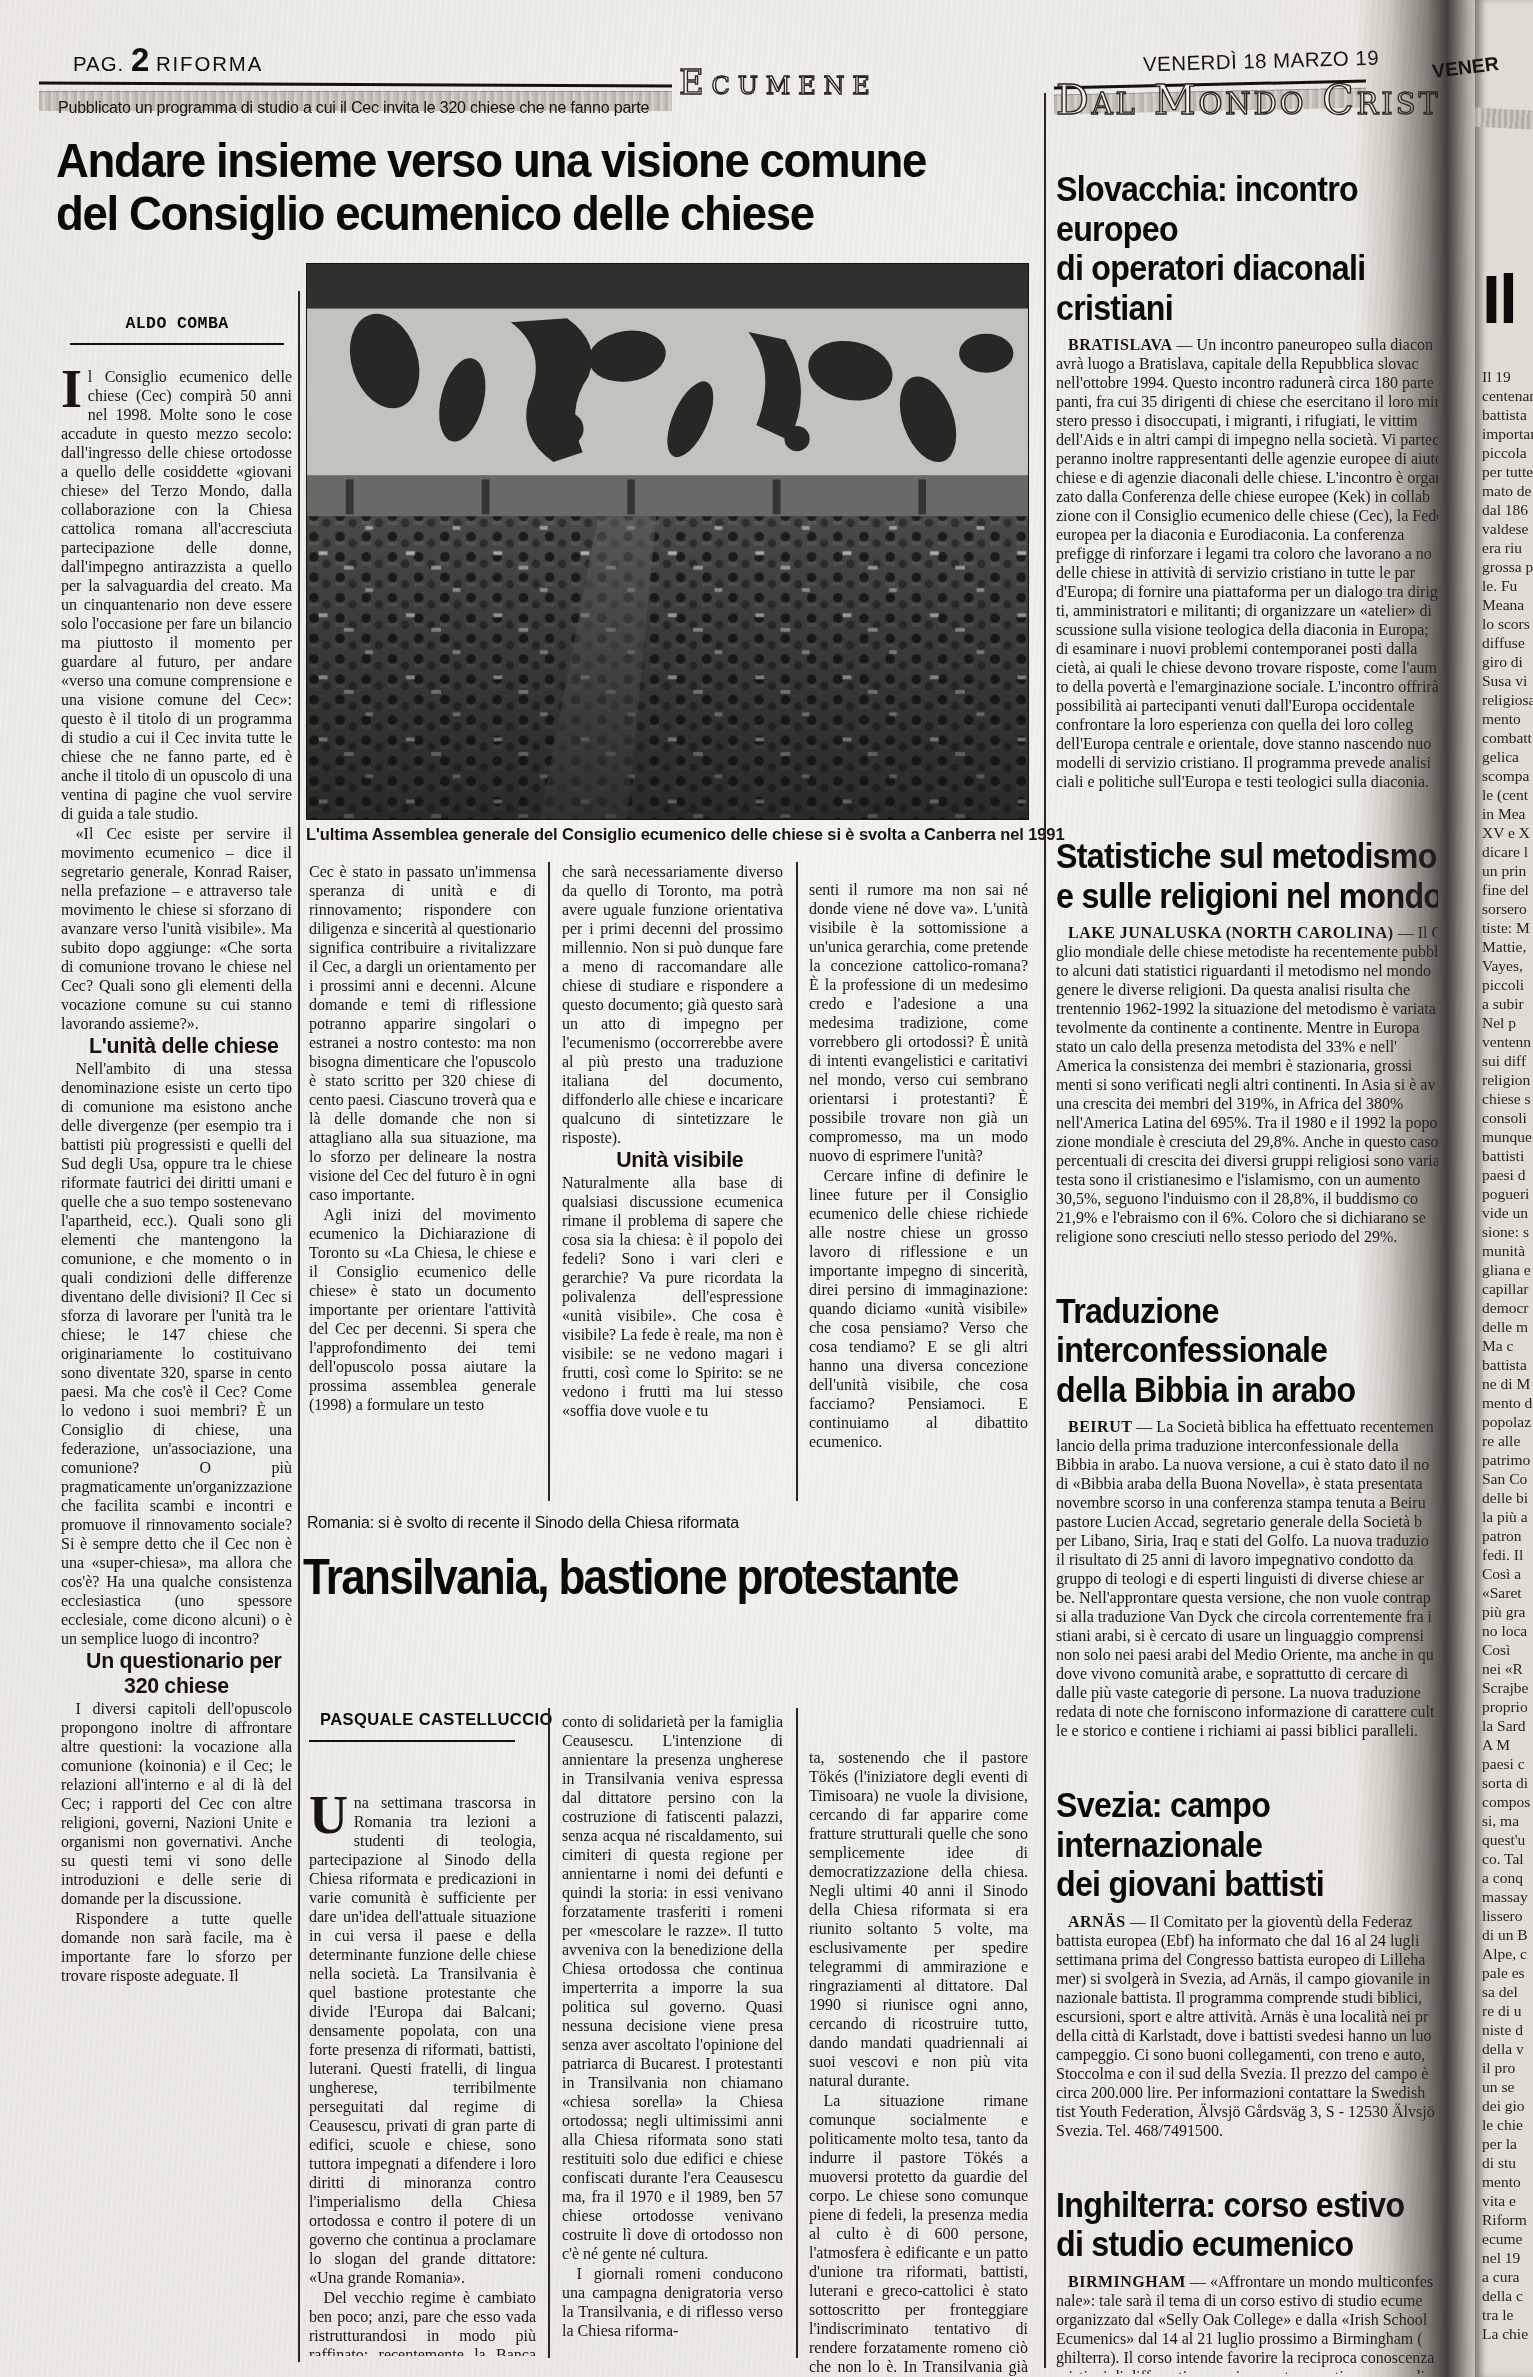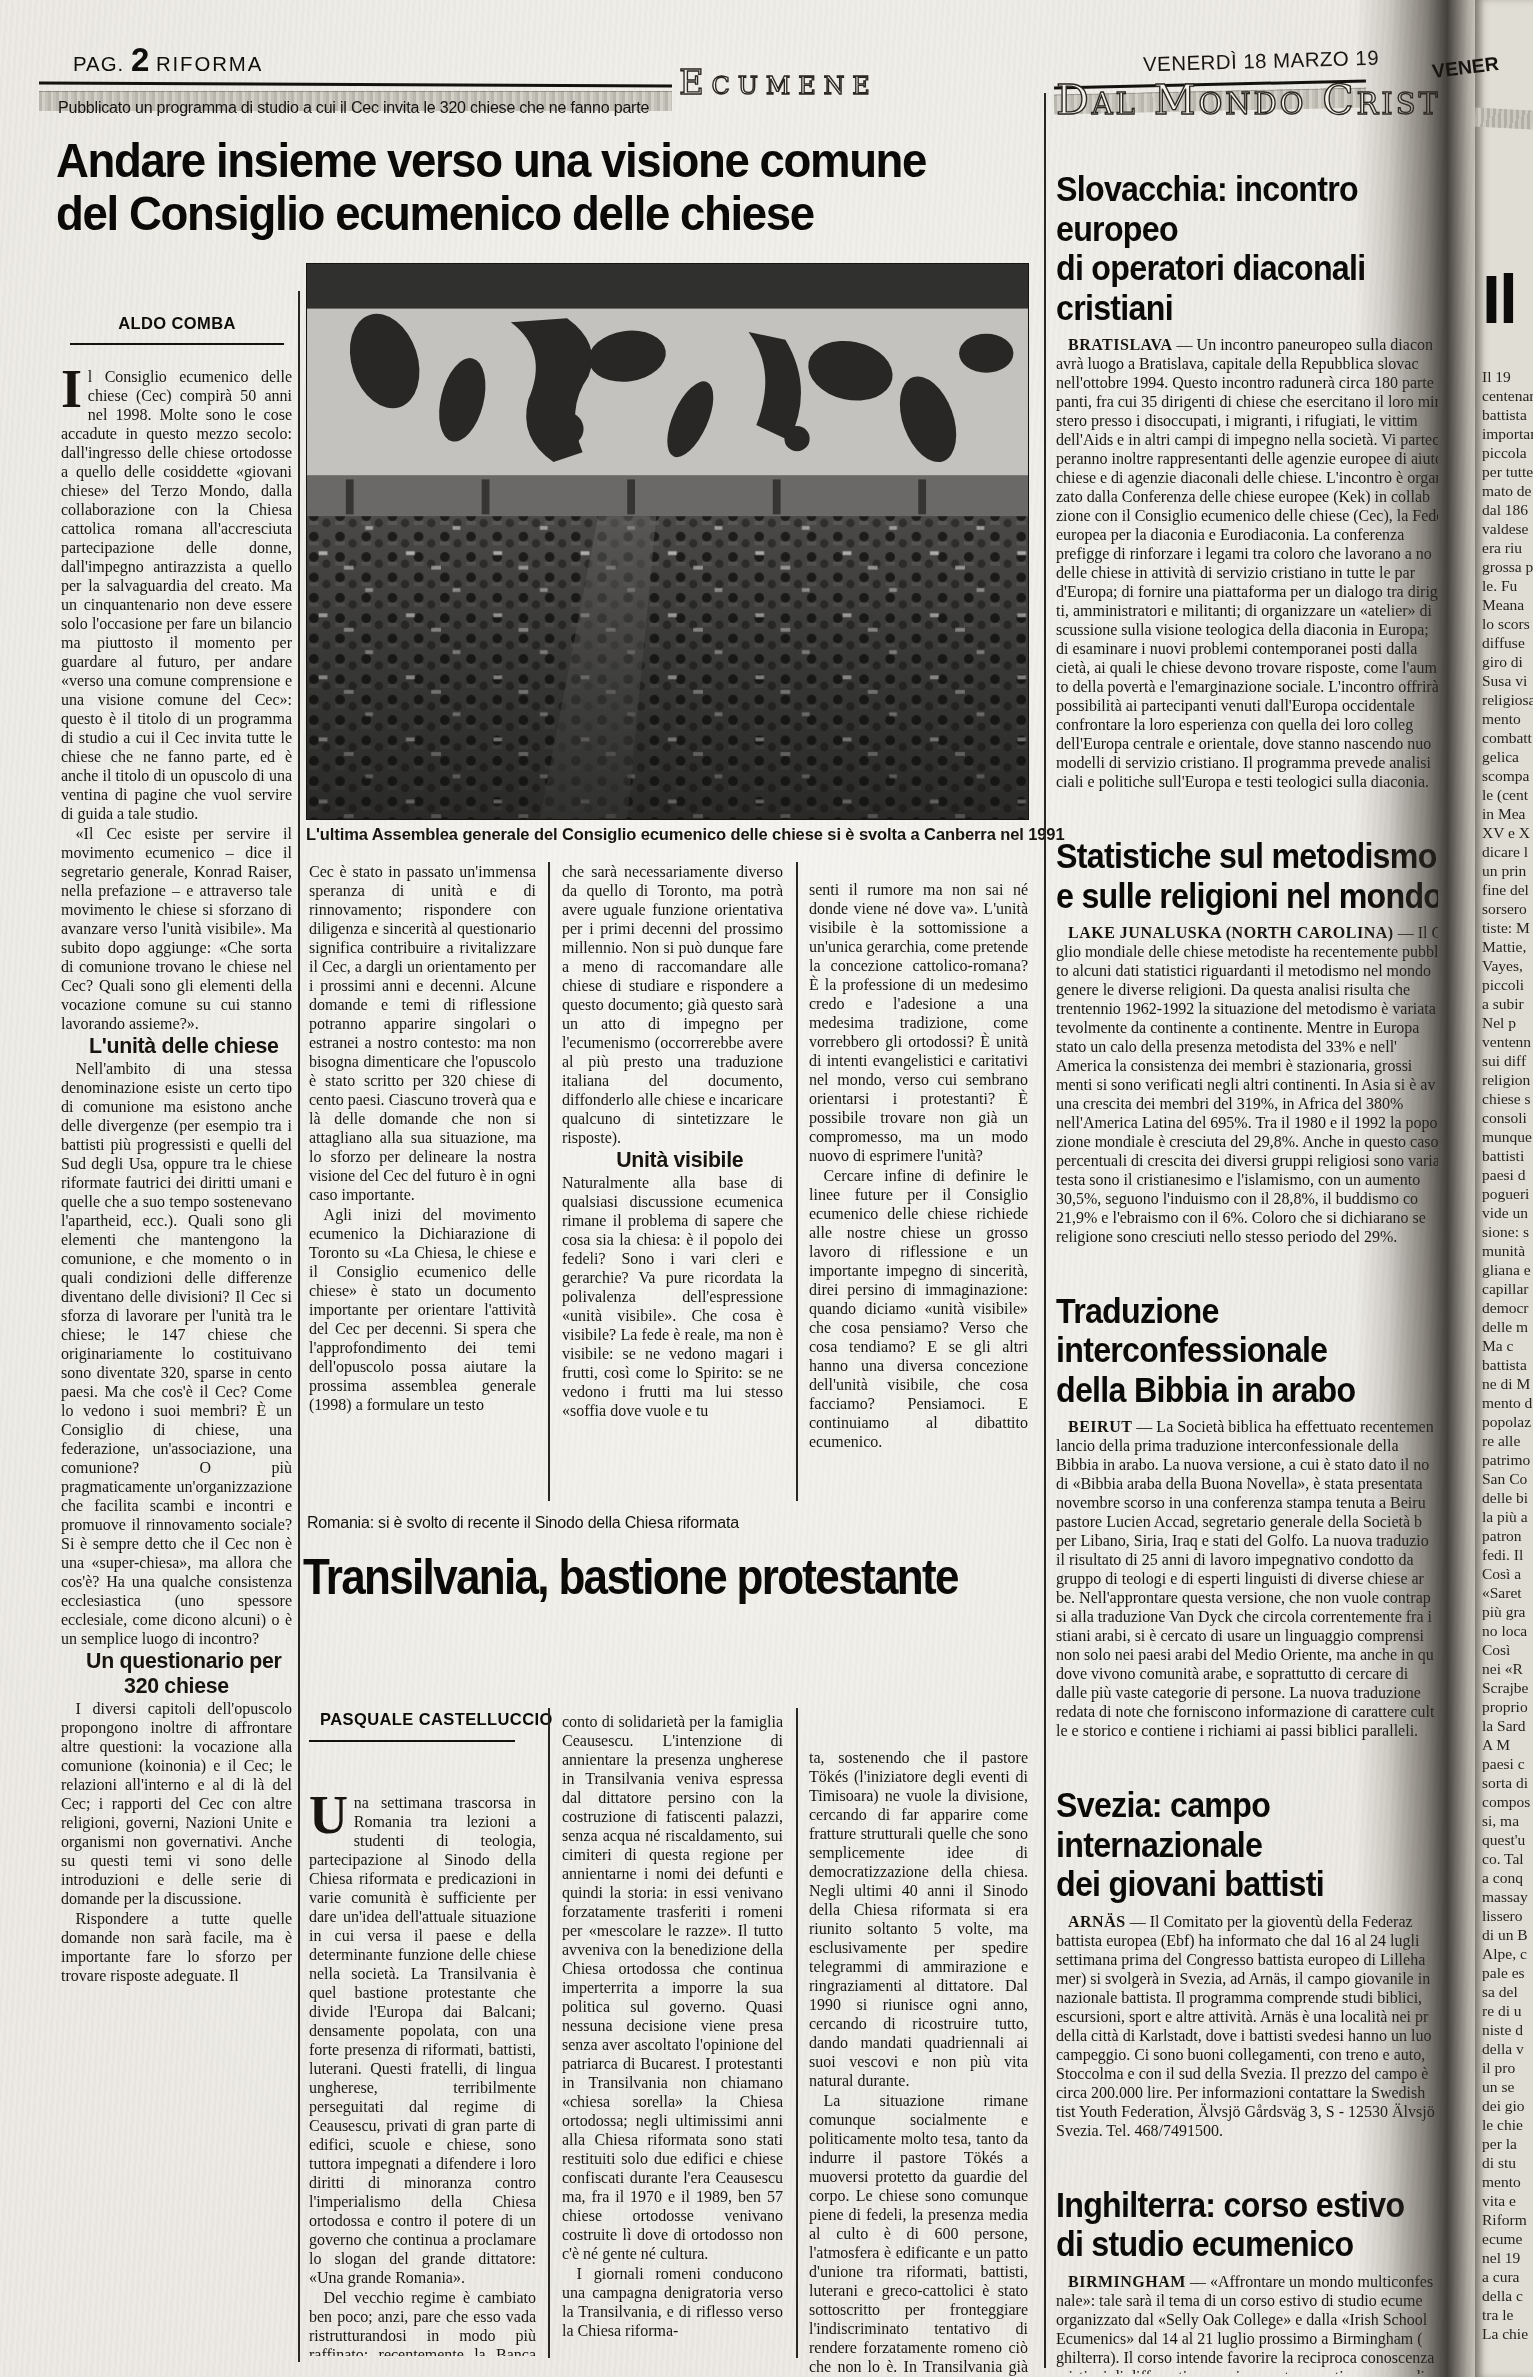--- a/index.html
+++ b/index.html
@@ -75,21 +75,21 @@
   <div class="band" style="left:39px;top:91px;width:633px;"></div>
   <div class="abs engraved ecumene" style="left:679px;top:62px;">Ecumene</div>
   <div class="rule-h" style="left:1054px;top:83px;width:312px;height:2.9px;transform:rotate(-1.3deg);"></div>
   <div class="band" style="left:1054px;top:91px;width:312px;transform:rotate(-1.3deg);"></div>
   <div class="abs date" style="left:1143px;top:50px;">VENERDÌ 18 MARZO 19</div>
 
   <div class="abs kicker" style="left:58px;top:99px;">Pubblicato un programma di studio a cui il Cec invita le 320 chiese che ne fanno parte</div>
   <div class="abs headline" style="left:56px;top:134px;width:1048px;">Andare insieme verso una visione comune
 del Consiglio ecumenico delle chiese</div>
 
-  <div class="abs byline" style="left:63px;top:314px;width:228px;text-align:center;">ALDO COMBA</div>
+  <div class="abs byline" style="left:63px;top:314px;width:228px;text-align:center;font-family:Liberation Mono, monospace;">ALDO COMBA</div>
   <div class="abs bl-rule" style="left:70px;top:338px;width:214px;"></div>
 
   <div class="abs bodycol" style="left:61px;top:367px;width:231px;height:1987px;">
     <p class="first"><span class="dropcap">I</span><span>l Consiglio ecumenico delle chiese (Cec) compirà 50 anni nel 1998. Molte sono le cose accadute in questo mezzo secolo: dall'ingresso delle chiese ortodosse a quello delle cosiddette «giovani chiese» del Terzo Mondo, dalla collaborazione con la Chiesa cattolica romana all'accresciuta partecipazione delle donne, dall'impegno antirazzista a quello per la salvaguardia del creato. Ma un cinquantenario non deve essere solo l'occasione per fare un bilancio ma piuttosto il momento per guardare al futuro, per andare «verso una comune comprensione e una visione comune del Cec»: questo è il titolo di un programma di studio a cui il Cec invita tutte le chiese che ne fanno parte, ed è anche il titolo di un opuscolo di una ventina di pagine che vuol servire di guida a tale studio.</span></p>
     <p>«Il Cec esiste per servire il movimento ecumenico – dice il segretario generale, Konrad Raiser, nella prefazione – e attraverso tale movimento le chiese si sforzano di avanzare verso l'unità visibile». Ma subito dopo aggiunge: «Che sorta di comunione trovano le chiese nel Cec? Quali sono gli elementi della vocazione comune su cui stanno lavorando assieme?».</p>
     <p class="subhead">L'unità delle chiese</p>
     <p>Nell'ambito di una stessa denominazione esiste un certo tipo di comunione ma esistono anche delle divergenze (per esempio tra i battisti più progressisti e quelli del Sud degli Usa, oppure tra le chiese riformate fautrici dei diritti umani e quelle che a suo tempo sostenevano l'apartheid, ecc.). Quali sono gli elementi che mantengono la comunione, e che momento o in quali condizioni delle differenze diventano delle divisioni? Il Cec si sforza di lavorare per l'unità tra le chiese; le 147 chiese che originariamente lo costituivano sono diventate 320, sparse in cento paesi. Ma che cos'è il Cec? Come lo vedono i suoi membri? È un Consiglio di chiese, una federazione, un'associazione, una comunione? O più pragmaticamente un'organizzazione che facilita scambi e incontri e promuove il rinnovamento sociale? Si è sempre detto che il Cec non è una «super-chiesa», ma allora che cos'è? Ha una qualche consistenza ecclesiastica (uno spessore ecclesiale, come dicono alcuni) o è un semplice luogo di incontro?</p>
     <p class="subhead">Un questionario per 320 chiese</p>
     <p>I diversi capitoli dell'opuscolo propongono inoltre di affrontare altre questioni: la vocazione alla comunione (koinonia) e il Cec; le relazioni all'interno e al di là del Cec; i rapporti del Cec con altre religioni, governi, Nazioni Unite e organismi non governativi. Anche su questi temi vi sono delle introduzioni e delle serie di domande per la discussione.</p>
     <p>Rispondere a tutte quelle domande non sarà facile, ma è importante fare lo sforzo per trovare risposte adeguate. Il</p>

